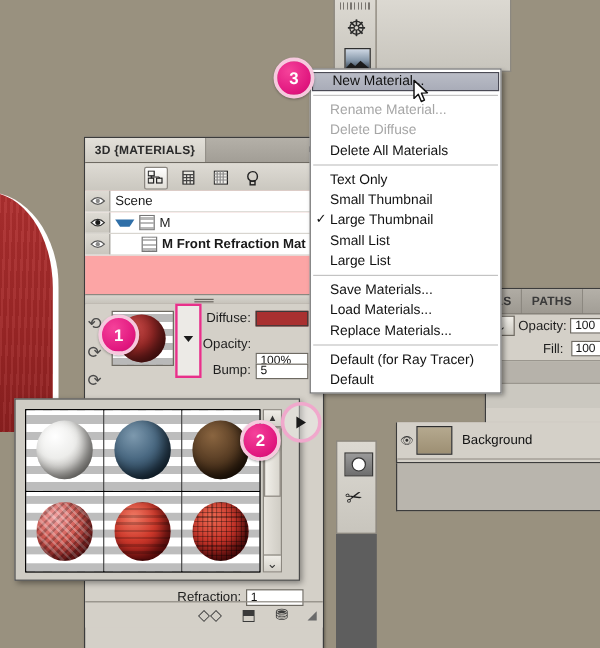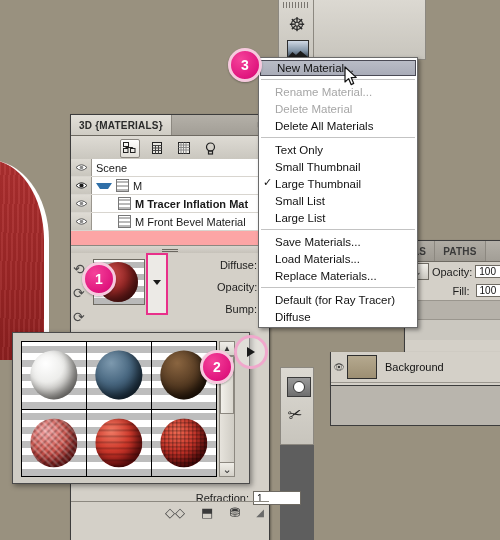--- a/index.html
+++ b/index.html
@@ -145,21 +145,21 @@
   }
   .grip {
     height: 7px;
     display:flex; align-items:center; justify-content:center;
     background: linear-gradient(180deg,#d8d5ce 0%, #c6c2ba 100%);
     border-top: 1px solid #8c8880;
     border-bottom: 1px solid #8c8880;
   }
   .grip span { display:block; width:16px; height:1px; background:#6b6760; box-shadow:0 2px 0 #6b6760; }
 
-  .propline { display:flex; align-items:center; height: 18px; font-size:11px; color:#1d1d1d;padding-left:48px; }
+  .propline { display:flex; align-items:center; height: 18px; font-size:11px; color:#1d1d1d; }
   .proplabel { text-align:right; }
   .textfield {
     background:#ffffff; border:1px solid #6e6a62; height:13px;
     font-size:10px; color:#111; display:flex; align-items:center;
     padding-left:3px; box-sizing:border-box;
   }
   .swatchbox { border:1px solid #3a3a3a; box-sizing:border-box; }
 
   
   .mat-preview {
@@ -438,36 +438,24 @@
 
       <div class="tree-row">
         <div class="eye-cell">
           <svg width="13" height="9" viewBox="0 0 13 9">
             <path d="M1 4.5 Q6.5 -1 12 4.5 Q6.5 10 1 4.5 Z" fill="#fff" stroke="#5a5a5a"></path>
             <circle cx="6.5" cy="4.5" r="1.8" fill="#8a8a8a"></circle>
           </svg>
         </div>
         <div class="row-body indent2">
           <span class="mat-chip"></span>
-          <span class="row-label sel">M Tracer Inflation Mat</span>
+          <span class="row-label sel">M Front Refraction Mat</span>
         </div>
       </div>
 
-      <div class="tree-row">
-        <div class="eye-cell">
-          <svg width="13" height="9" viewBox="0 0 13 9">
-            <path d="M1 4.5 Q6.5 -1 12 4.5 Q6.5 10 1 4.5 Z" fill="#fff" stroke="#5a5a5a"></path>
-            <circle cx="6.5" cy="4.5" r="1.8" fill="#8a8a8a"></circle>
-          </svg>
-        </div>
-        <div class="row-body indent2">
-          <span class="mat-chip"></span>
-          <span class="row-label">M Front Bevel Material</span>
-        </div>
-      </div>
 
     </div>
 
     <div class="grip" style="position:absolute;top:130px;left:0;right:0;">
       <span></span>
     </div>
 
     <div class="prop-area" style="top:138px; height:270px;">
 
       <div style="position:absolute;left:2px;top:8px;width:18px;height:60px;">
@@ -564,21 +552,21 @@
   <div class="ctxmenu" style="left:258px; top:57px; width:160px;">
 
     <div class="ctxitem hl">
       <span>New Material...</span>
     </div>
     <div class="ctxsep"></div>
     <div class="ctxitem disabled">
       <span>Rename Material...</span>
     </div>
     <div class="ctxitem disabled">
-      <span>Delete Material</span>
+      <span>Delete Diffuse</span>
     </div>
     <div class="ctxitem">
       <span>Delete All Materials</span>
     </div>
     <div class="ctxsep"></div>
     <div class="ctxitem">
       <span>Text Only</span>
     </div>
     <div class="ctxitem">
       <span>Small Thumbnail</span>
@@ -601,21 +589,21 @@
       <span>Load Materials...</span>
     </div>
     <div class="ctxitem">
       <span>Replace Materials...</span>
     </div>
     <div class="ctxsep"></div>
     <div class="ctxitem">
       <span>Default (for Ray Tracer)</span>
     </div>
     <div class="ctxitem">
-      <span>Diffuse</span>
+      <span>Default</span>
     </div>
   </div>
 
   <svg class="cursor" style="left:344px; top:66px;" width="16" height="22" viewBox="0 0 16 22">
     <path d="M1 1 L1 16 L4.6 12.6 L7.1 18.6 L9.7 17.4 L7.2 11.6 L12.2 11.4 Z" fill="#ffffff" stroke="#111111" stroke-width="1.2" stroke-linejoin="round"></path>
   </svg>
 
   <div class="badge" style="left:82px; top:262px; width:28px; height:28px;">
     <span>1</span>
   </div>

